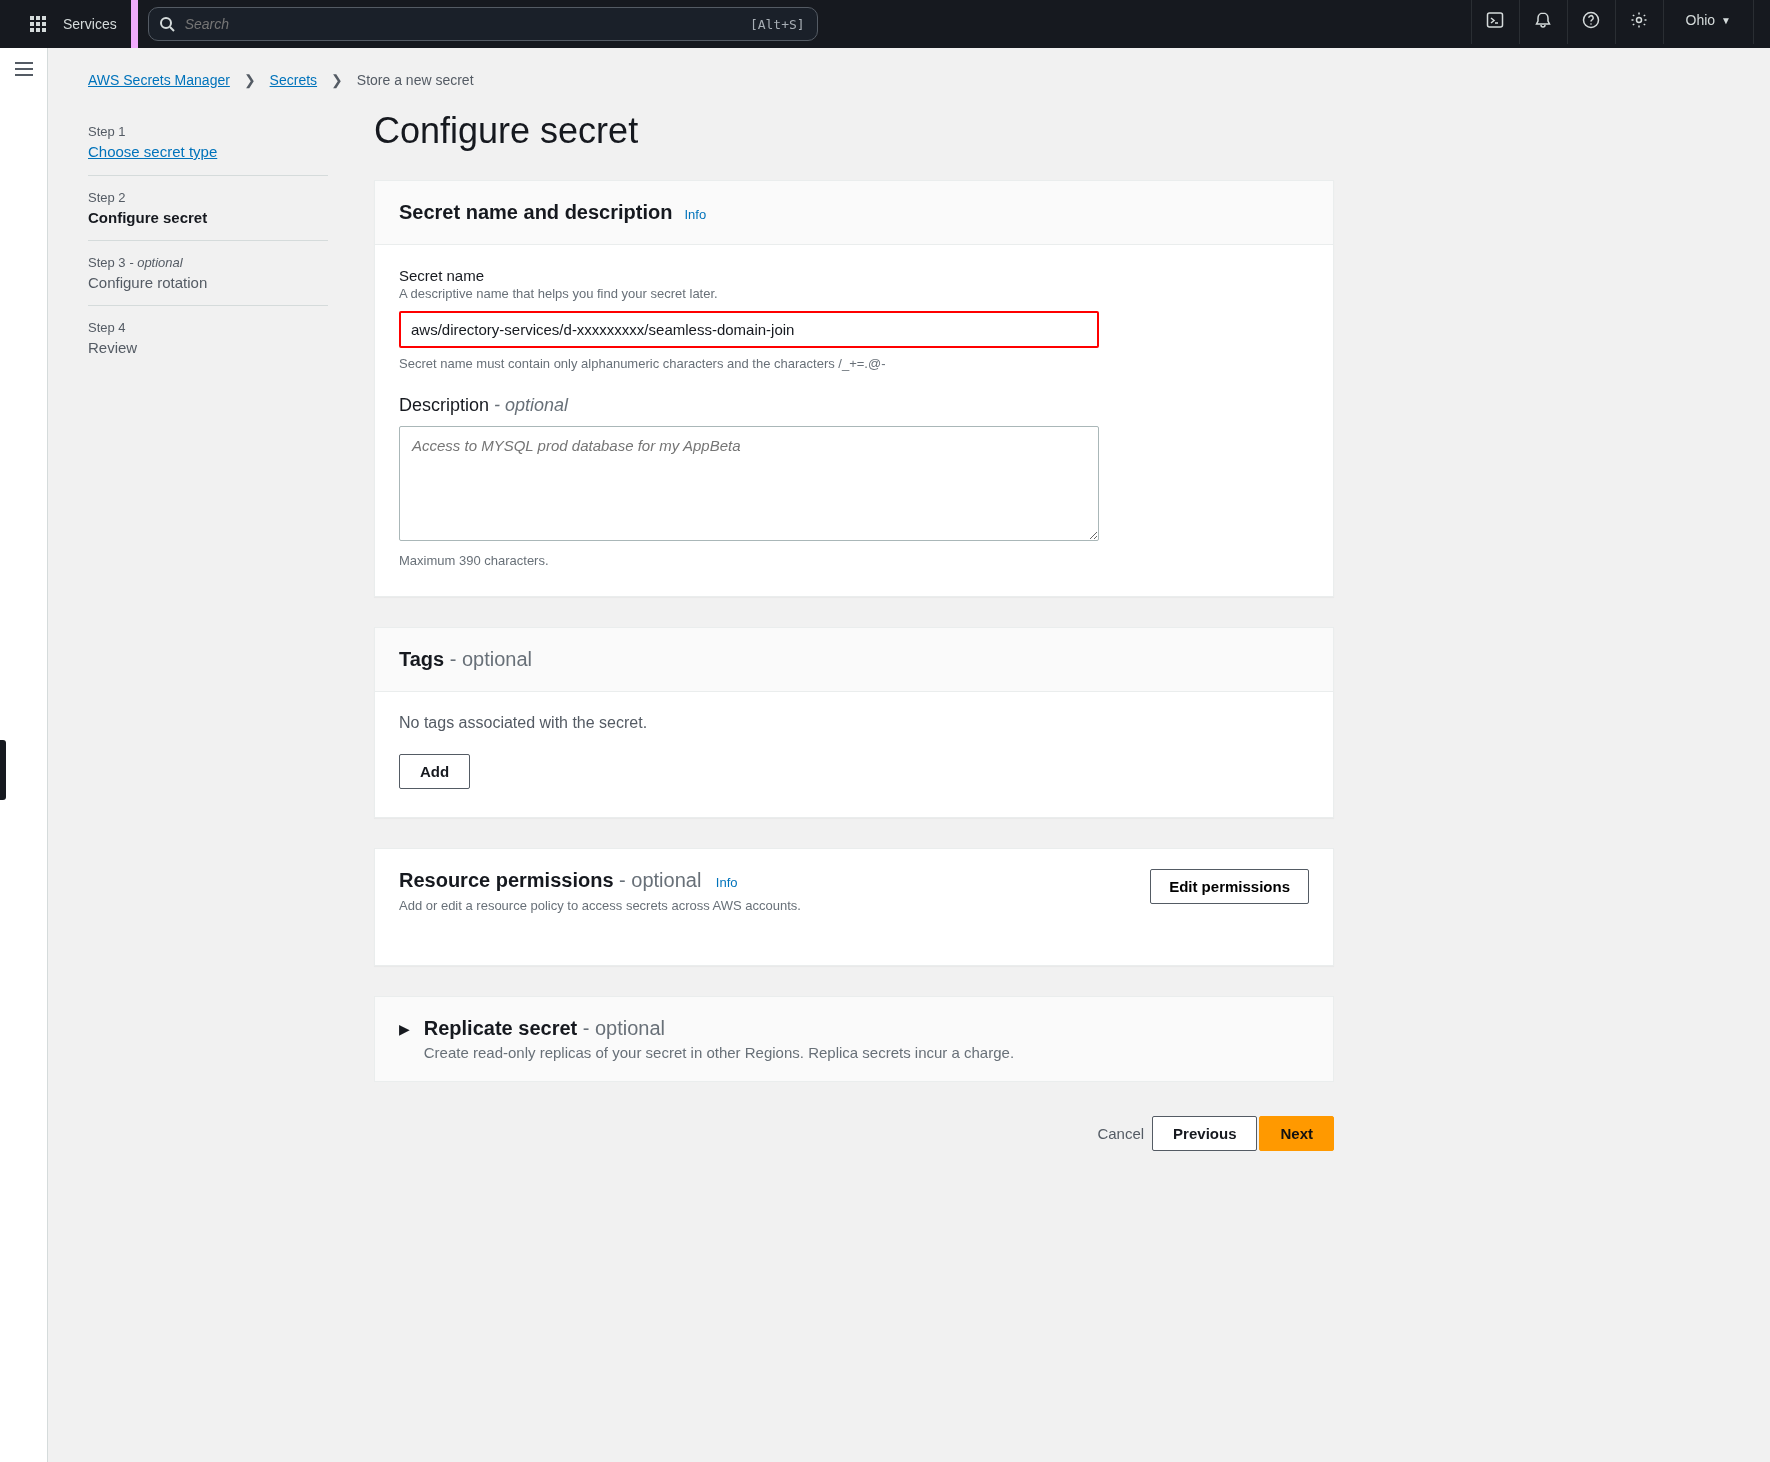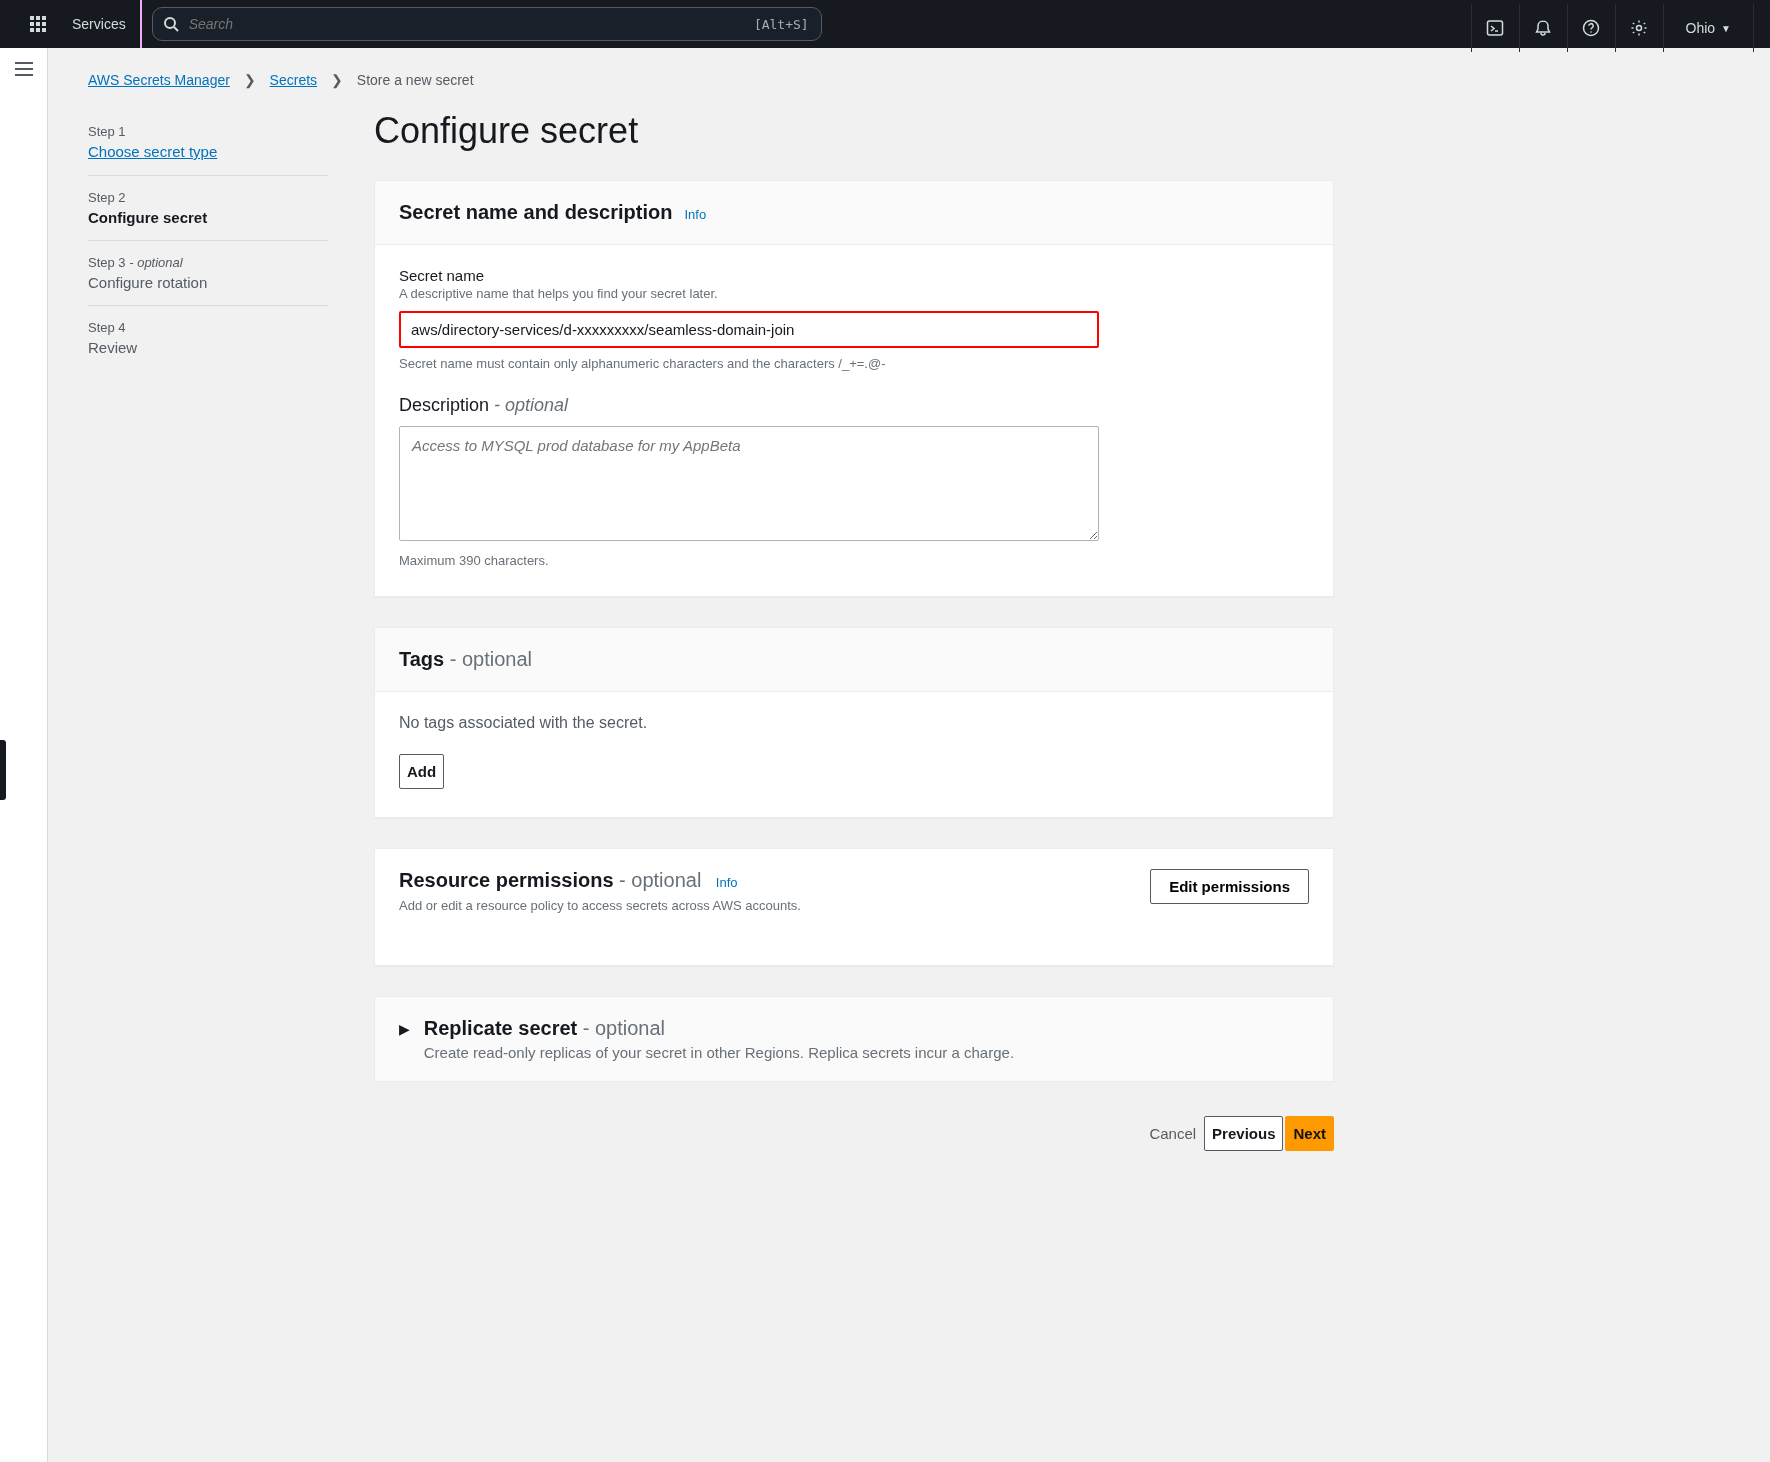--- a/index.html
+++ b/index.html
@@ -15,29 +15,29 @@
     --hi-red:#d13212; 
     --hi2:#ff0000;
     --header:#16191f;
   }
   html,body{margin:0;padding:0;font-family:"Amazon Ember","Helvetica Neue",Arial,sans-serif;background:var(--bg);color:var(--ink);}
   *{box-sizing:border-box;}
   a{color:var(--link);text-decoration:underline;cursor:pointer;}
 
   
   .topnav{background:var(--header);height:48px;display:flex;align-items:center;color:#d5dbdb;padding:0 16px;gap:0;}
-  .svc{display:flex;align-items:center;gap:26px;padding:0 14px;border-right:2px solid #f0abfc;height:48px;}
+  .svc{display:flex;align-items:center;gap:17px;padding:0 14px;border-right:7px solid #f0abfc;height:48px;}
   .svc svg{display:block;}
   .svc span{font-size:14px;color:#d5dbdb;}
   .search-wrap{position:relative;margin-left:10px;height:34px;width:670px;border:1px solid #545b64;border-radius:10px;background:#1a2029;display:flex;align-items:center;}
   .search-wrap svg{margin:0 8px 0 10px;flex:none;}
   .search-wrap input{flex:1;background:transparent;border:none;outline:none;color:#d5dbdb;font-style:italic;font-size:14px;}
   .search-kbd{font-family:monospace;color:#a6adb4;font-size:13px;padding:0 12px;}
   .spacer{flex:1;}
-  .nav-icons{display:flex;align-items:flex-start;height:40px;}
+  .nav-icons{display:flex;align-items:flex-end;height:40px;}
   .nav-icn{width:48px;height:48px;display:flex;align-items:center;justify-content:center;border-left:1px solid #2a2e33;}
   .region{display:flex;align-items:center;gap:6px;padding:0 22px;height:48px;border-left:1px solid #2a2e33;border-right:1px solid #2a2e33;font-size:14px;}
   .region .tri{font-size:10px;}
 
   
   .layout{display:flex;min-height:calc(100vh - 48px);}
   .side-strip{width:48px;border-right:1px solid #d5dbdb;background:#fff;display:flex;flex-direction:column;align-items:center;padding-top:14px;}
   .side-mid-tab{position:absolute;left:0;top:740px;width:6px;height:60px;background:#16191f;border-radius:0 3px 3px 0;}
 
   
@@ -73,21 +73,21 @@
   .field-lbl{font-size:15px;color:var(--ink);}
   .field-sub{font-size:13px;color:var(--muted);margin-top:2px;}
 
   .input-hi{border:2px solid #ff0000;border-radius:2px;padding:0;margin-top:10px;width:700px;}
   .input-hi input{width:100%;border:none;outline:none;font-size:15px;padding:8px 10px;color:var(--ink);}
   .constraint{font-size:13px;color:var(--muted);margin-top:8px;}
 
   .desc-lbl{margin-top:24px;font-size:18px;}
   textarea.desc{margin-top:10px;width:700px;height:115px;border:1px solid #aab7b8;border-radius:2px;padding:10px 12px;font-size:15px;font-style:italic;color:#687078;resize:both;font-family:inherit;}
 
-  .add-btn,.btn,.btn-o,.btn-pri{font-family:inherit;background:#fff;border:1px solid #545b64;border-radius:2px;padding:8px 7px;font-size:15px;font-weight:700;cursor:pointer;color:var(--ink);}
+  .add-btn,.btn,.btn-o,.btn-pri{font-family:inherit;background:#fff;border:1px solid #545b64;border-radius:2px;padding:8px 20px;font-size:15px;font-weight:700;cursor:pointer;color:var(--ink);}
   .btn-link{background:none;border:none;color:#545b64;font-size:15px;cursor:pointer;font-weight:400;}
   .btn-pri{background:var(--orange);border-color:var(--orange);color:#111;}
 
   .perm-head{display:flex;justify-content:space-between;align-items:flex-start;padding:20px 24px;}
   .perm-head .lft h2{margin:0;font-size:20px;font-weight:700;display:inline;}
   .perm-head .lft .mut{font-weight:400;color:#687078}
   .perm-head .info{font-size:13px;color:var(--link);text-decoration:none;margin-left:10px;}
   .perm-sub{font-size:13px;color:#687078;margin-top:6px;}
   .perm-btn{border:1px solid #545b64;border-radius:2px;padding:8px 18px;background:#fff;font-weight:700;font-size:15px;cursor:pointer;}
   .perm-body-spacer{height:32px;}

